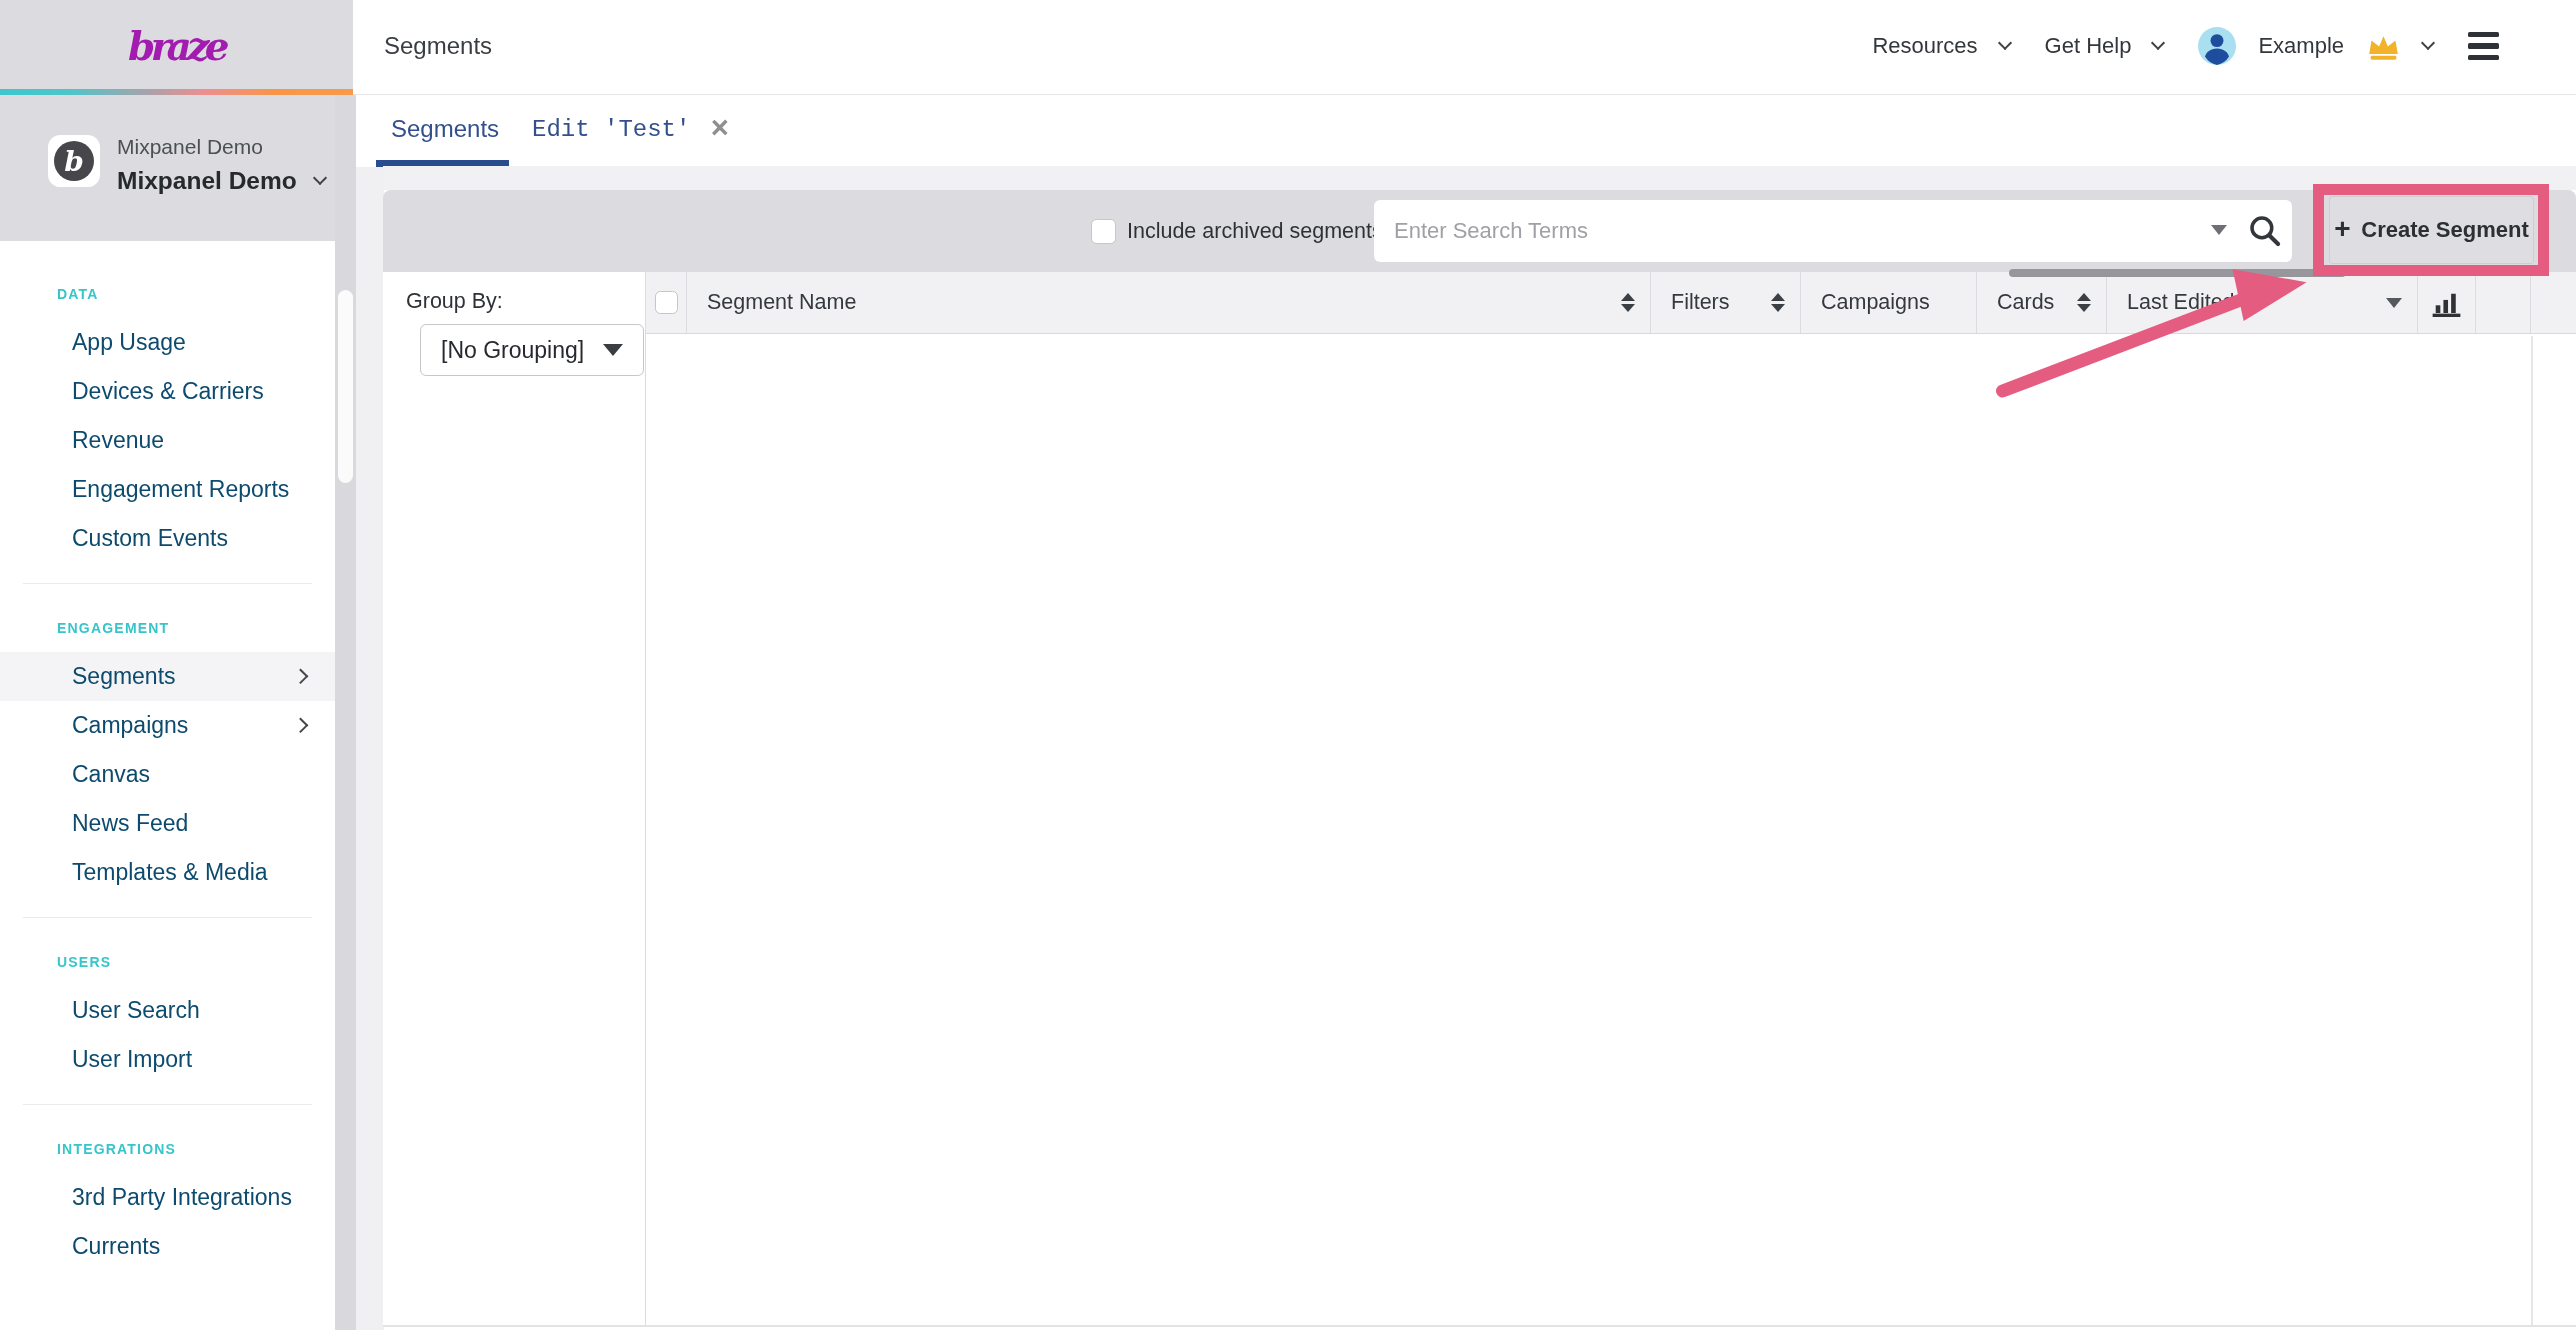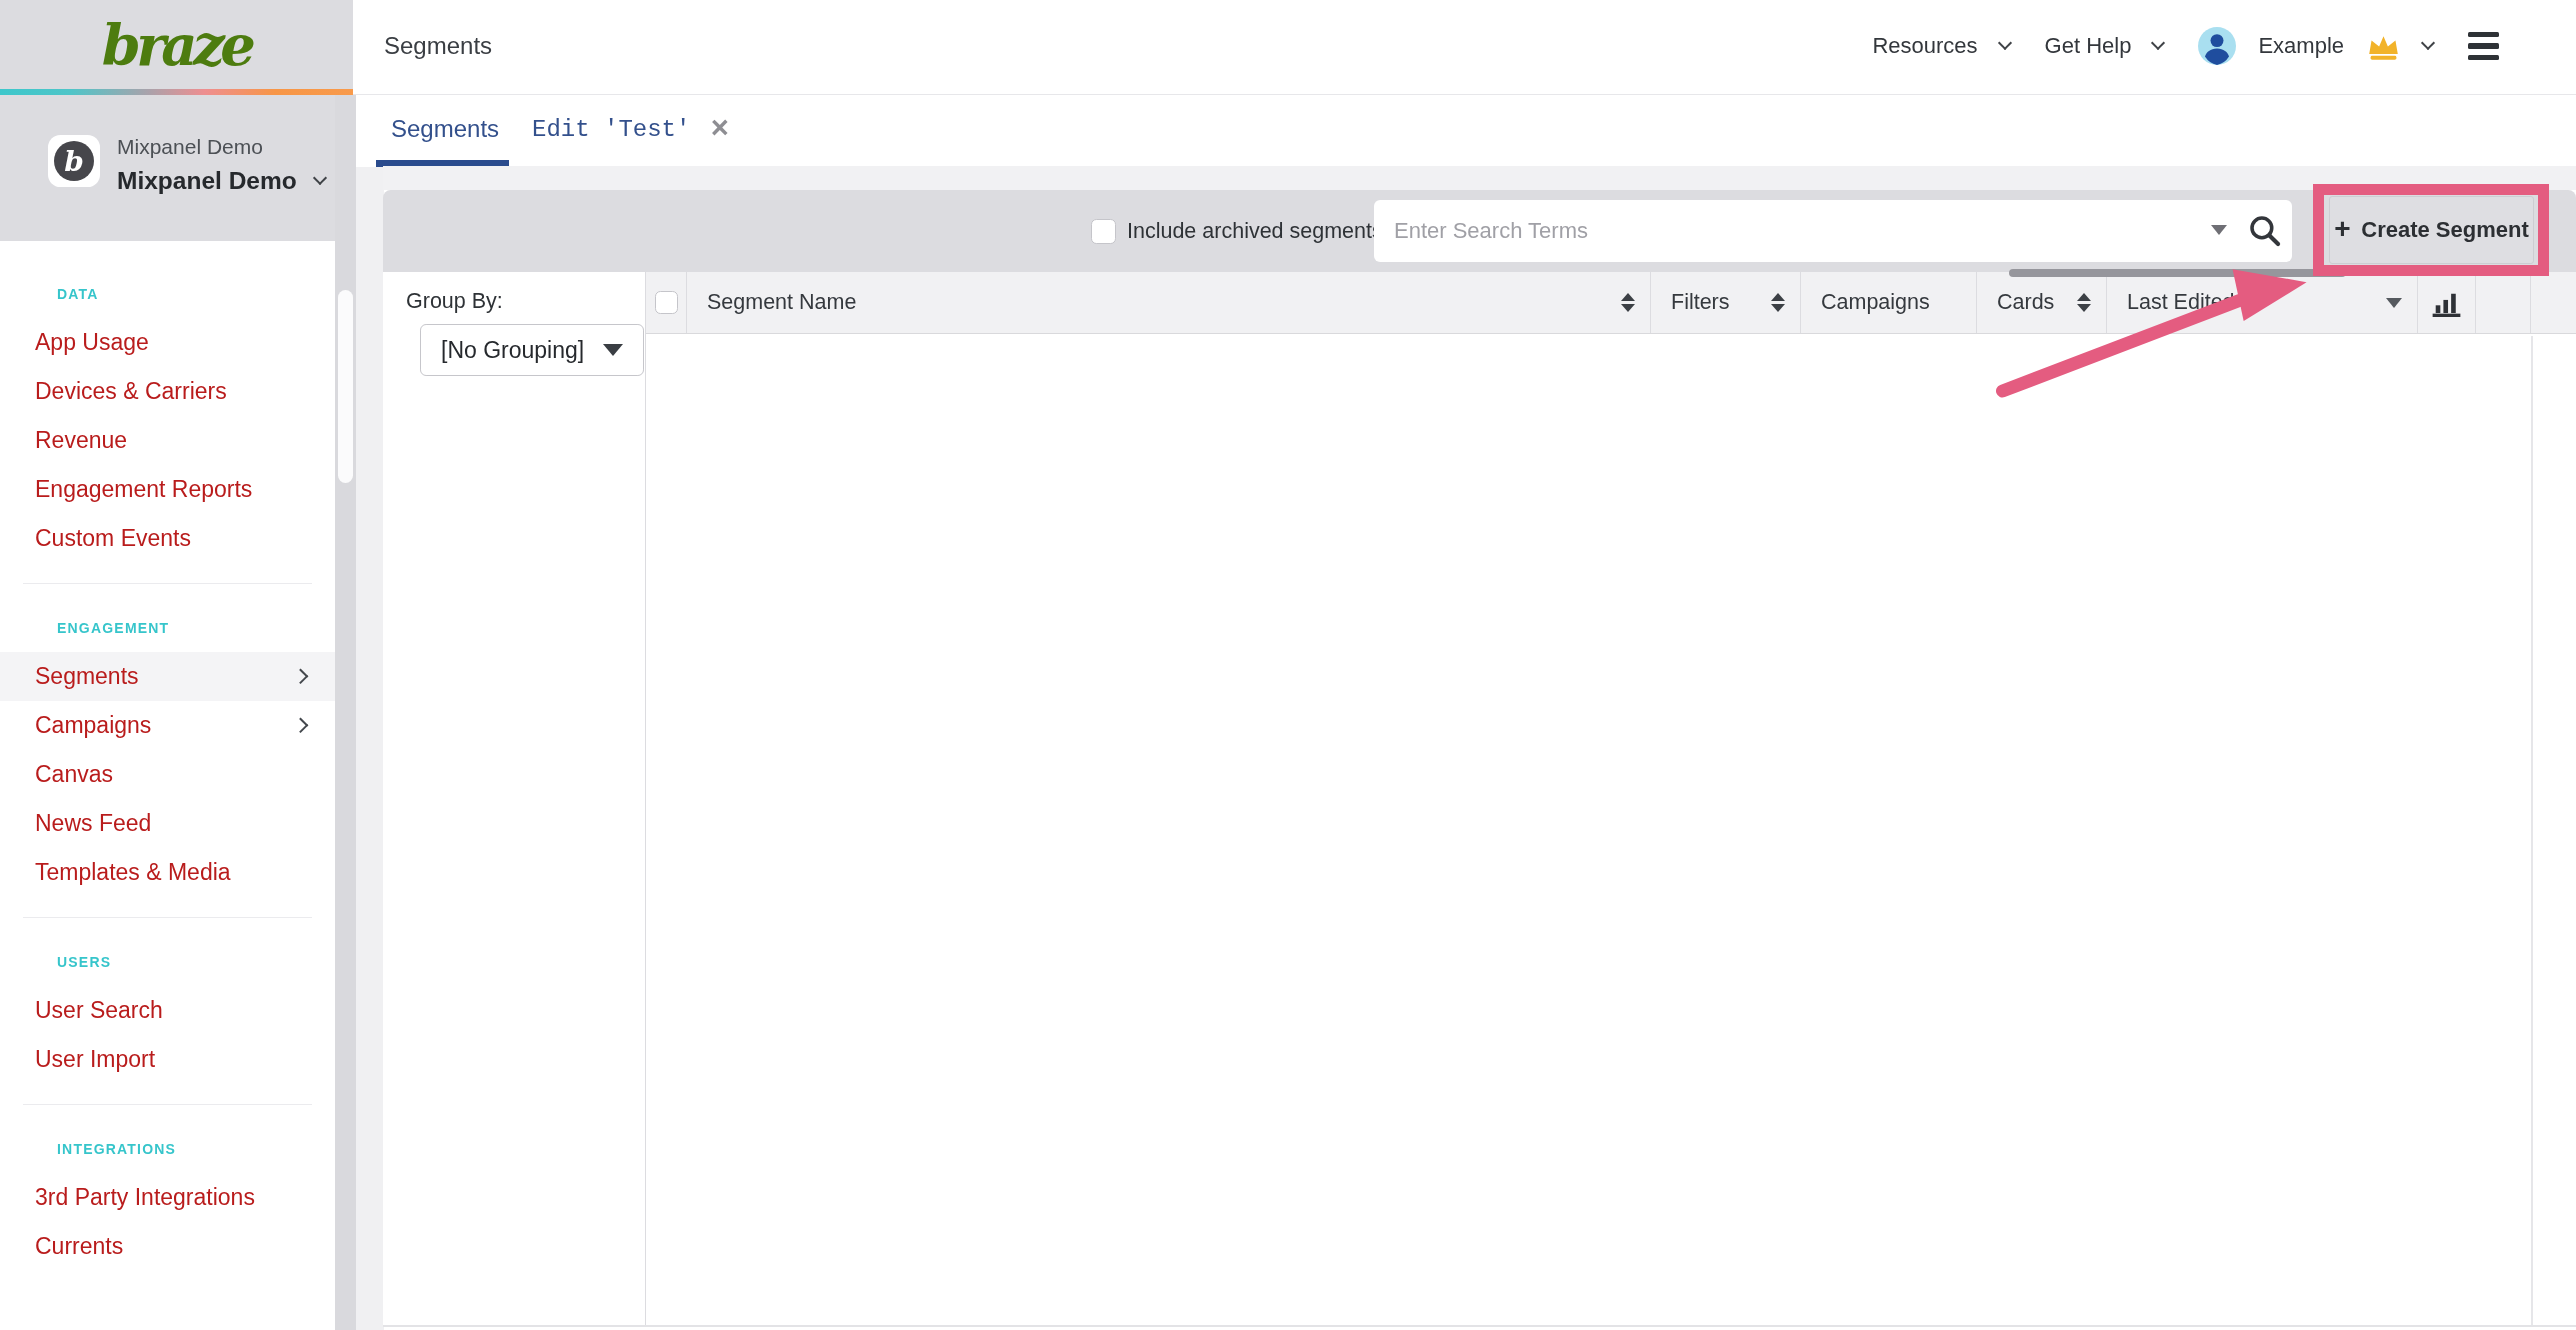--- a/index.html
+++ b/index.html
@@ -4,21 +4,21 @@
 <style>
   * { box-sizing: border-box; margin: 0; padding: 0; }
   html,body { width: 2576px; height: 1331px; }
   body { font-family: "Liberation Sans", "DejaVu Sans", sans-serif; background: #ffffff; }
   #app { position: relative; width: 2576px; height: 1331px; overflow: hidden; background: #ffffff; }
 
   
   .brand-header { position: absolute; left: 0; top: 0; width: 353px; height: 95px; background: #dcdce0; }
   .logo { position: absolute; left: 50%; top: 50%; transform: translate(-50%,-54%);
           font-family: "DejaVu Serif", serif; font-style: italic; font-weight: 700;
-          font-size: 56px; letter-spacing: -4.6px; color: #4d7c0f; text-align: right; }
+          font-size: 39px; letter-spacing: -4.6px; color: #a21caf; text-align: right; }
   .grad { position: absolute; left: 0; bottom: 0; width: 100%; height: 6.1px;
           background: linear-gradient(90deg,#3dc7cb 0%,#4fc5c8 20%,#a9a2ab 42%,#ee8e90 58%,#f79647 78%,#f89a4b 100%); }
 
   
   .topbar { position: absolute; left: 353px; top: 0; width: 2223px; height: 95px; background: #ffffff; border-bottom: 1.5px solid #e7e7ea; }
   .page-title { position: absolute; left: 31px; top: 0; height: 92px; display: flex; align-items: center; font-size: 24px; color: #3a3e43; }
   .top-right { position: absolute; right: 77px; top: 0; height: 92px; display: flex; align-items: center; gap: 35px; }
   .menu-item { display: flex; align-items: center; gap: 22px; font-size: 22px; color: #33373c; cursor: pointer; }
   .chev-sm { width: 10px; height: 10px; border-right: 2.3px solid #3f4347; border-bottom: 2.3px solid #3f4347; transform: rotate(45deg); margin-top: -6.1px; }
   .burger { display: flex; flex-direction: column; gap: 6.1px; cursor: pointer; }
@@ -31,22 +31,22 @@
           background: #46464b; color: #fff; display: flex; align-items: center; justify-content: center;
           font-family: "DejaVu Serif", serif; font-style: italic; font-weight: 700; font-size: 28px; }
   .ws-label { position: absolute; left: 117px; top: 40px; font-size: 21px; color: #4c5055; }
   .ws-name-row { position: absolute; left: 117px; top: 72px; display: flex; align-items: center; gap: 18.4px; cursor: pointer; }
   .ws-name { font-size: 24.5px; font-weight: 700; color: #26292d; }
 
   
   .sidebar { position: absolute; left: 0; top: 241px; width: 335px; height: 1090px; background: #ffffff; padding-top: 29px; }
   .sec-title { height: 48px; display: flex; align-items: center; padding-left: 48px;
                font-size: 14px; font-weight: 700; letter-spacing: 1.2px; color: #36c5cb; margin-left: 9px; }
-  .side-item { height: 49px; display: flex; align-items: center; padding-left: 35px; padding-right: 29px;
-               font-size: 23px; color: #b91c1c; cursor: pointer; }
+  .side-item { height: 49px; display: flex; align-items: center; padding-left: 72px; padding-right: 29px;
+               font-size: 23px; color: #0c4a6e; cursor: pointer; }
   .side-item.active { background: #f4f4f6; }
   .side-item .spacer { flex: 1; }
   .chev-right { width: 10.7px; height: 10.7px; border-right: 2.3px solid #44484d; border-bottom: 2.3px solid #44484d; transform: rotate(-45deg); }
   .divider { border-top: 1.5px solid #ebebee; margin: 20px 23px; }
 
   
   .gap-dark  { position: absolute; left: 335px; top: 95px; width: 21px; height: 1236px; background: #d9d9dd; }
   .gap-light { position: absolute; left: 356px; top: 166px; width: 28px; height: 1165px; background: #f0f0f2; }
   .side-scroll-thumb { position: absolute; left: 338px; top: 290px; width: 14.6px; height: 193px; background: #fbfbfc; border-radius: 7.7px; }
 

